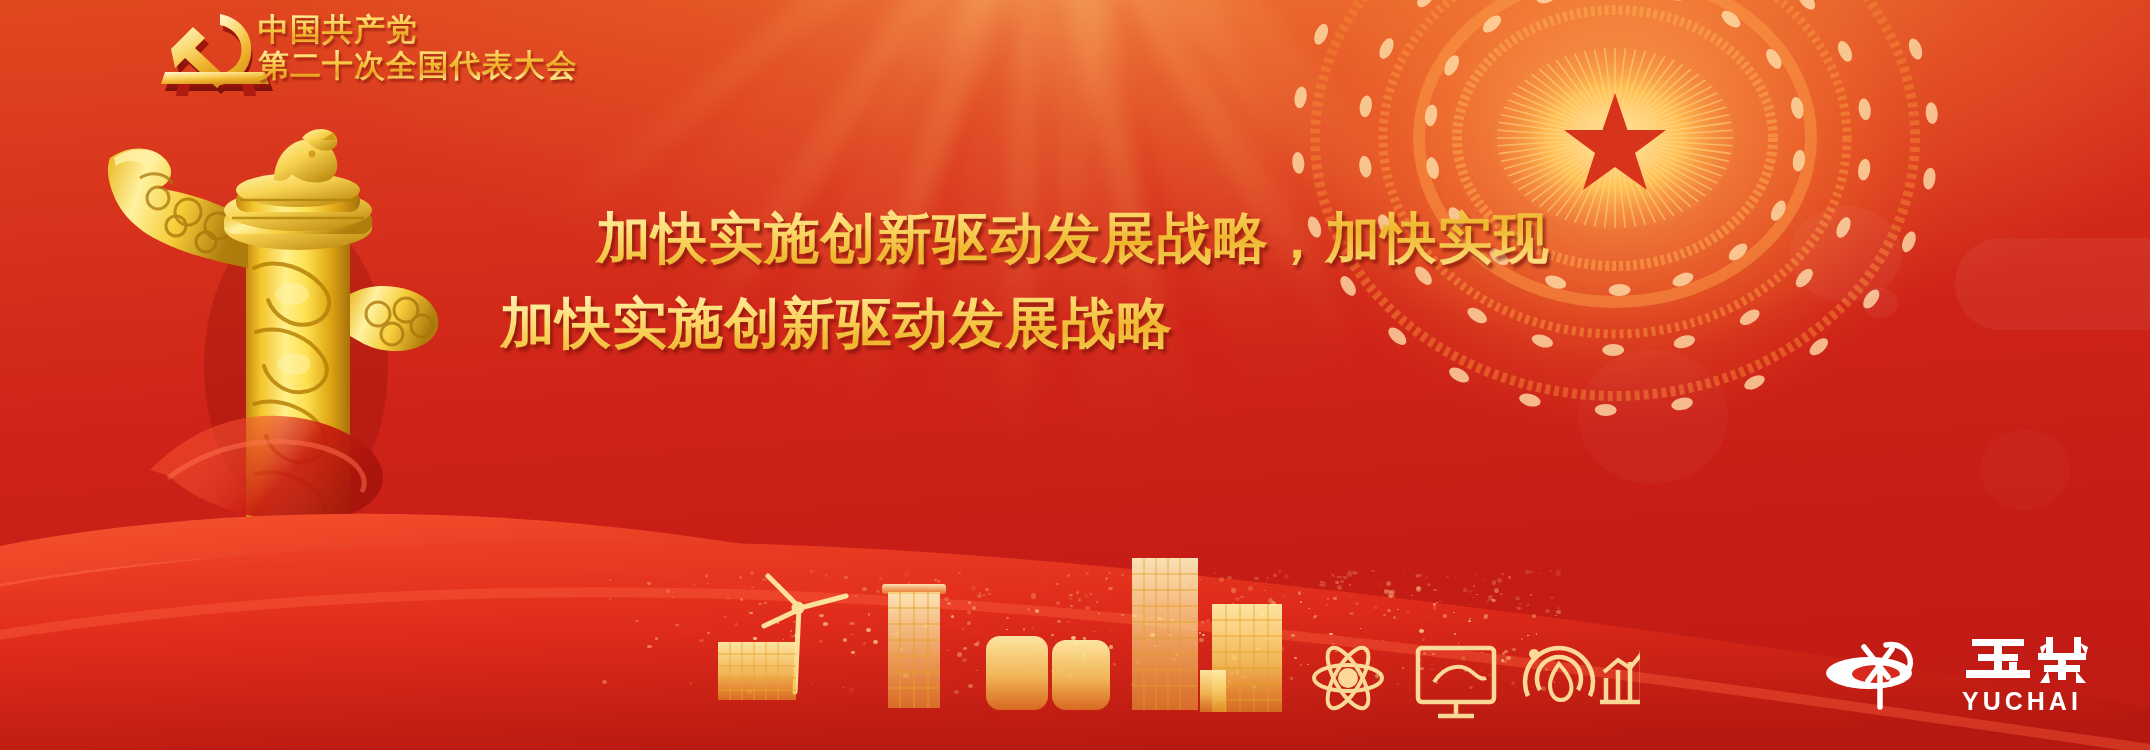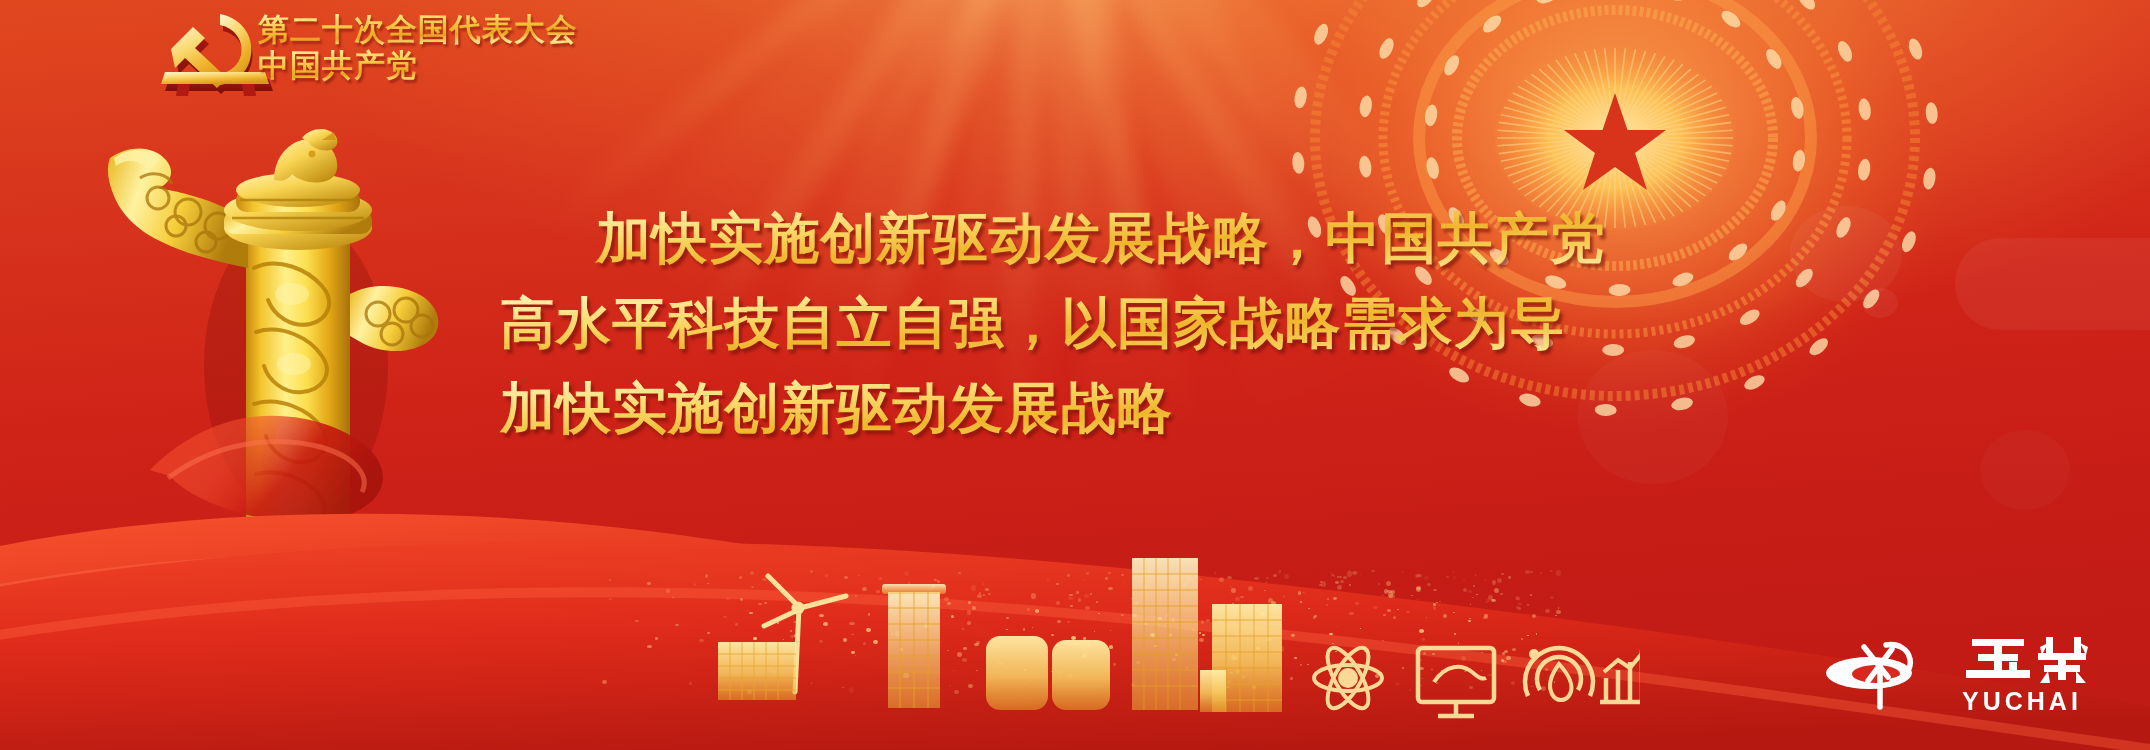--- a/index.html
+++ b/index.html
@@ -326,22 +326,22 @@
 
       <path d="M21 41 L43 19 L55 30 L45 40 L77 70 L67 80 L35 50 L25 60 Z" fill="url(#gem)"></path>
 
       <path d="M15 64 L115 64 L119 76 L11 76 Z" fill="url(#gem)"></path>
       <path d="M28 76 L40 76 L38 88 L26 88 Z" fill="#b01a10"></path>
       <path d="M92 76 L104 76 L106 88 L94 88 Z" fill="#b01a10"></path>
     </svg>
   </div>
 
   <div class="header-text">
+    <div>中国共产党</div>
     <div>第二十次全国代表大会</div>
-    <div>中国共产党</div>
   </div>
 
   <div class="pillar">
     <svg width="360" height="470" viewBox="0 0 360 470">
       <defs>
         <linearGradient id="gold1" x1="0" y1="0" x2="1" y2="0">
           <stop offset="0%" stop-color="#c88a10"></stop>
           <stop offset="14%" stop-color="#f3c42c"></stop>
           <stop offset="38%" stop-color="#fff08a"></stop>
           <stop offset="58%" stop-color="#fde04f"></stop>
@@ -1005,18 +1005,17 @@
             <path d="M86 38 L78 50 L88 50 Z"></path>
             <path d="M114 38 L124 50 L114 50 Z"></path>
           </g>
         </svg>
       </div>
       <div class="yc-en">YUCHAI</div>
     </div>
   </div>
 
   <div class="slogan">
-    <div class="line indent">加快实施创新驱动发展战略，中国共产党</div>
-    <div class="line">高水平科技自立自强，以国家战略需求为导</div>
+    <div class="line indent">加快实施创新驱动发展战略，加快实现</div>
     <div class="line">加快实施创新驱动发展战略</div>
   </div>
 
 </div>
 
 </body></html>

